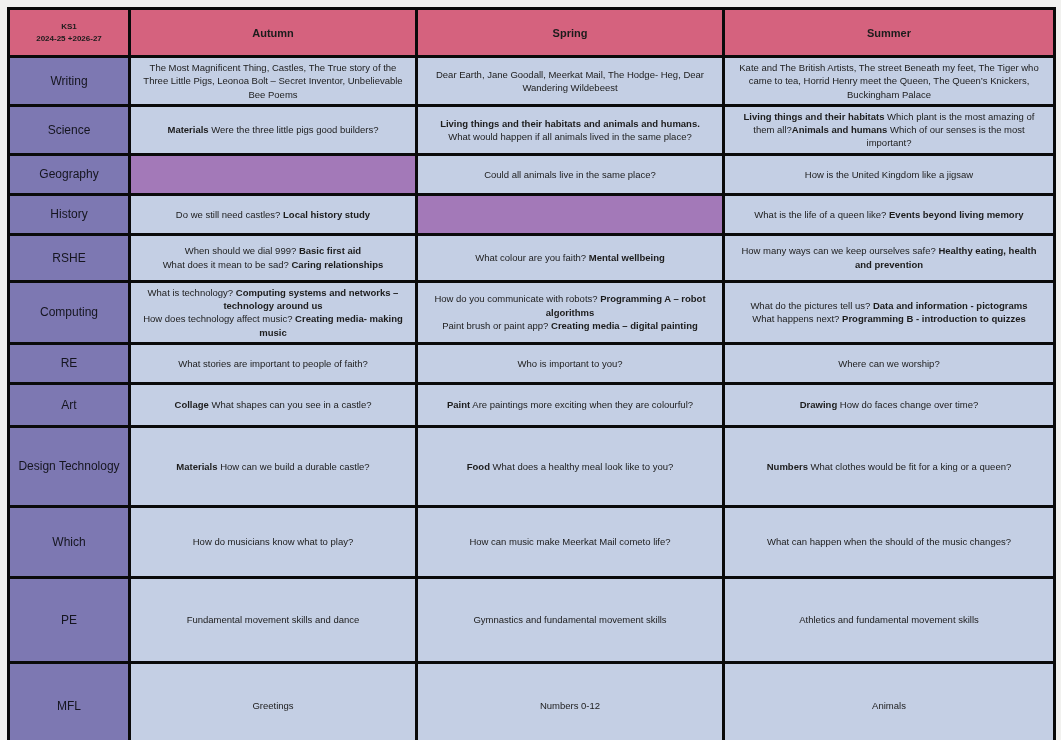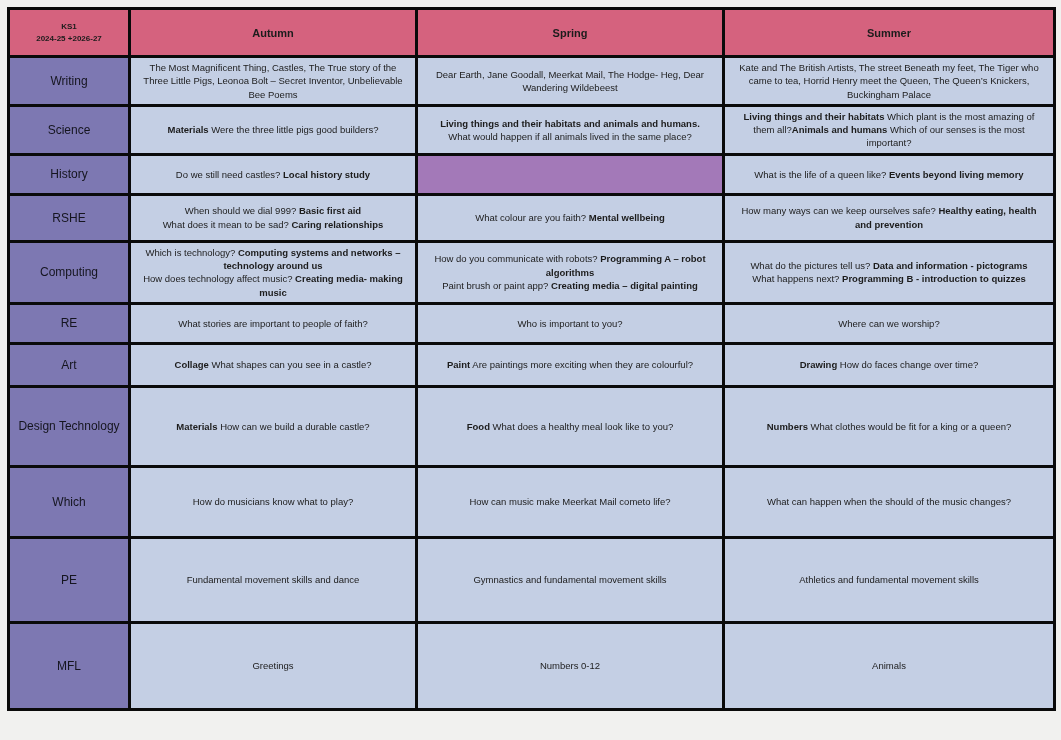--- a/index.html
+++ b/index.html
@@ -105,20 +105,30 @@
             <div class="line"><span class="b">Materials</span><span> Were the three little pigs good builders?</span></div>
           </td>
           <td class="content">
             <div class="line"><span class="b">Living things and their habitats and animals and humans.</span></div>
             <div class="line"><span>What would happen if all animals lived in the same place?</span></div>
           </td>
           <td class="content">
             <div class="line"><span class="b">Living things and their habitats</span><span> Which plant is the most amazing of them all?</span><span class="b">Animals and humans</span><span> Which of our senses is the most important?</span></div>
           </td>
         </tr>
+        <tr data-row="geography">
+          <th class="subject">Geography</th>
+          <td class="content highlight"></td>
+          <td class="content">
+            <div class="line"><span>Could all animals live in the same place?</span></div>
+          </td>
+          <td class="content">
+            <div class="line"><span>How is the United Kingdom like a jigsaw</span></div>
+          </td>
+        </tr>
         <tr data-row="history">
           <th class="subject">History</th>
           <td class="content">
             <div class="line"><span>Do we still need castles? </span><span class="b">Local history study</span></div>
           </td>
           <td class="content highlight"></td>
           <td class="content">
             <div class="line"><span>What is the life of a queen like? </span><span class="b">Events beyond living memory</span></div>
           </td>
         </tr>
@@ -131,21 +141,21 @@
           <td class="content">
             <div class="line"><span>What colour are you faith? </span><span class="b">Mental wellbeing</span></div>
           </td>
           <td class="content">
             <div class="line"><span>How many ways can we keep ourselves safe? </span><span class="b">Healthy eating, health and prevention</span></div>
           </td>
         </tr>
         <tr data-row="computing">
           <th class="subject">Computing</th>
           <td class="content">
-            <div class="line"><span>Which is technology? </span><span class="b">Computing systems and networks – technology around us</span></div>
+            <div class="line"><span>What is technology? </span><span class="b">Computing systems and networks – technology around us</span></div>
             <div class="line"><span>How does technology affect music? </span><span class="b">Creating media- making music</span></div>
           </td>
           <td class="content">
             <div class="line"><span>How do you communicate with robots? </span><span class="b">Programming A – robot algorithms</span></div>
             <div class="line"><span>Paint brush or paint app? </span><span class="b">Creating media – digital painting</span></div>
           </td>
           <td class="content">
             <div class="line"><span>What do the pictures tell us? </span><span class="b">Data and information - pictograms</span></div>
             <div class="line"><span>What happens next? </span><span class="b">Programming B - introduction to quizzes</span></div>
           </td>

